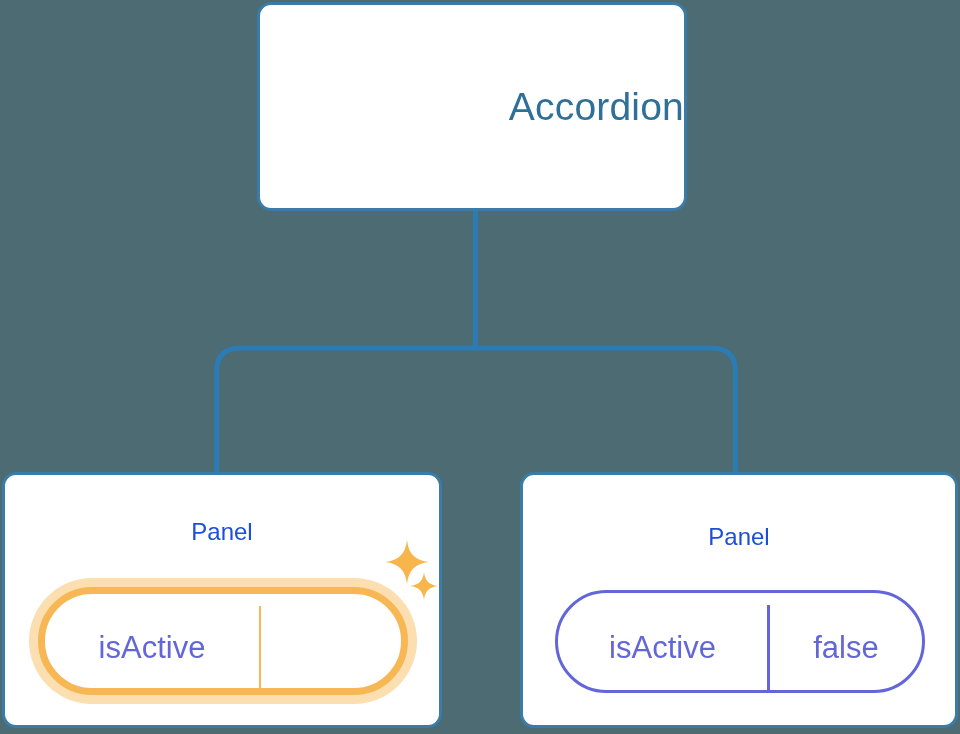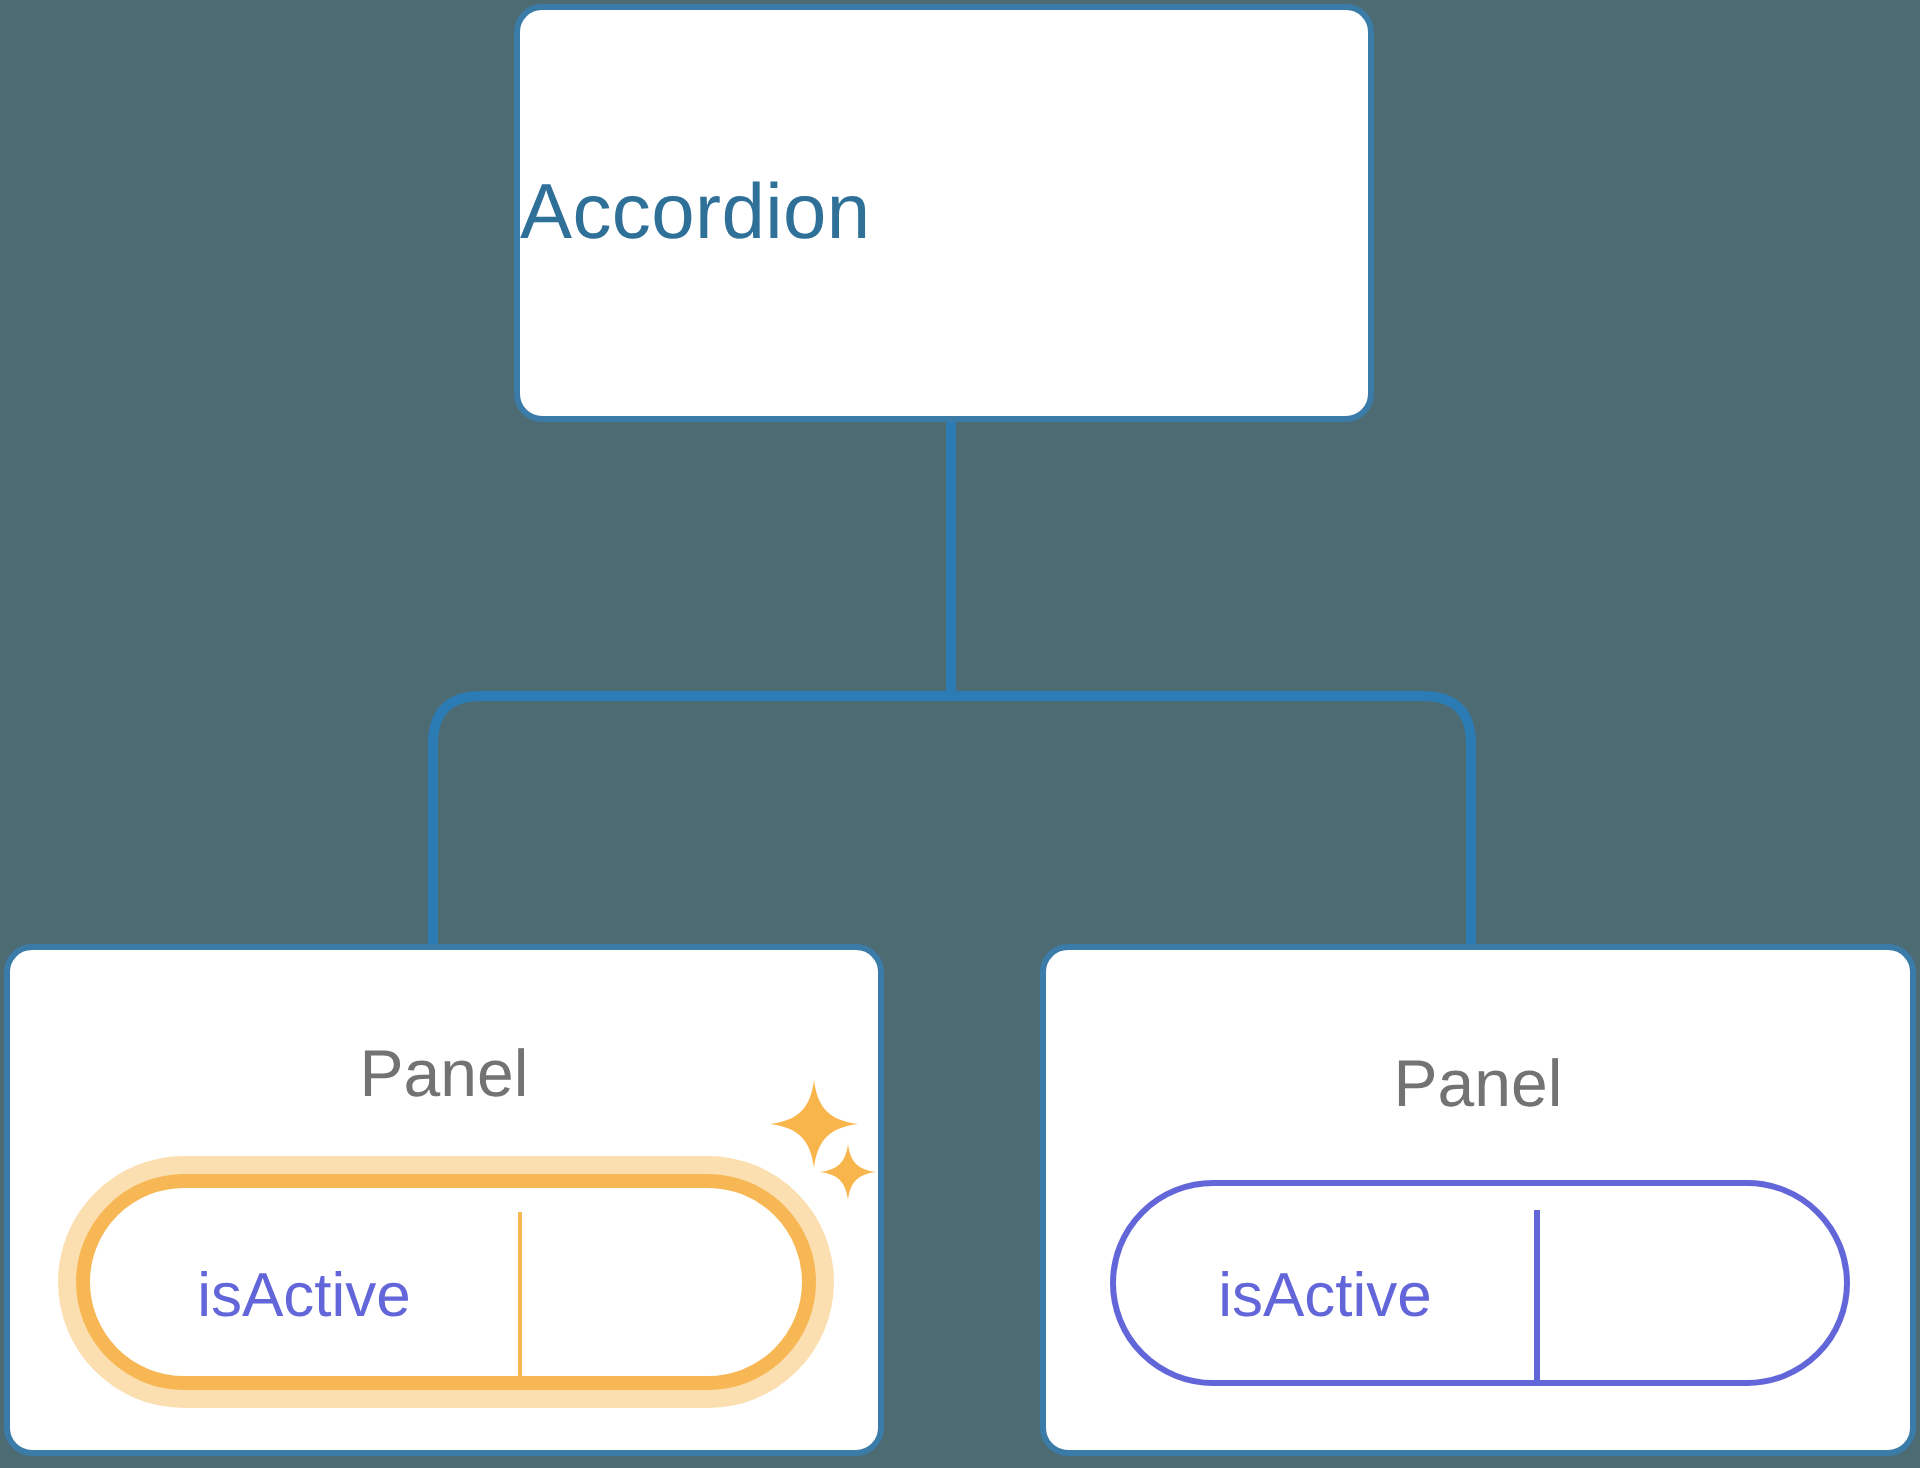--- a/index.html
+++ b/index.html
@@ -40,21 +40,21 @@
     box-sizing: border-box;
   }
 
   #root-node {
     left: 257px;
     top: 2px;
     width: 430px;
     height: 209px;
     display: flex;
     align-items: center;
-    justify-content: flex-start;
+    justify-content: flex-end;
   }
 
   .root-title {
     font-size: 39px;
     color: #2f7099;
     letter-spacing: 0.2px;
     line-height: 1;
     font-weight: 400;
   }
 
@@ -71,22 +71,22 @@
     top: 472px;
     width: 438px;
     height: 256px;
   }
 
   .panel-title {
     position: absolute;
     left: 0;
     right: 0;
     text-align: center;
-    font-size: 33px;
-    color: #737373;
+    font-size: 24px;
+    color: #1d4ed8;
     font-weight: 400;
     line-height: 1;
   }
 
   #panel-left .panel-title  { top: 45px; }
   #panel-right .panel-title { top: 50px; }
 
   
   .pill {
     position: absolute;
@@ -186,15 +186,16 @@
   <svg class="sparkle" id="sparkle-small" viewBox="0 0 100 100" fill="none">
     <path d="M50 0 C54 32 68 46 100 50 C68 54 54 68 50 100 C46 68 32 54 0 50 C32 46 46 32 50 0 Z" fill="#f8b54c"></path>
   </svg>
 
   <div class="node-card" id="panel-right">
     <span class="panel-title">Panel</span>
   </div>
 
   <div class="pill" id="pill-right">
     <span class="cell key">isActive</span>
+    <span class="cell value">false</span>
   </div>
 
 </div>
 
 </body></html>

